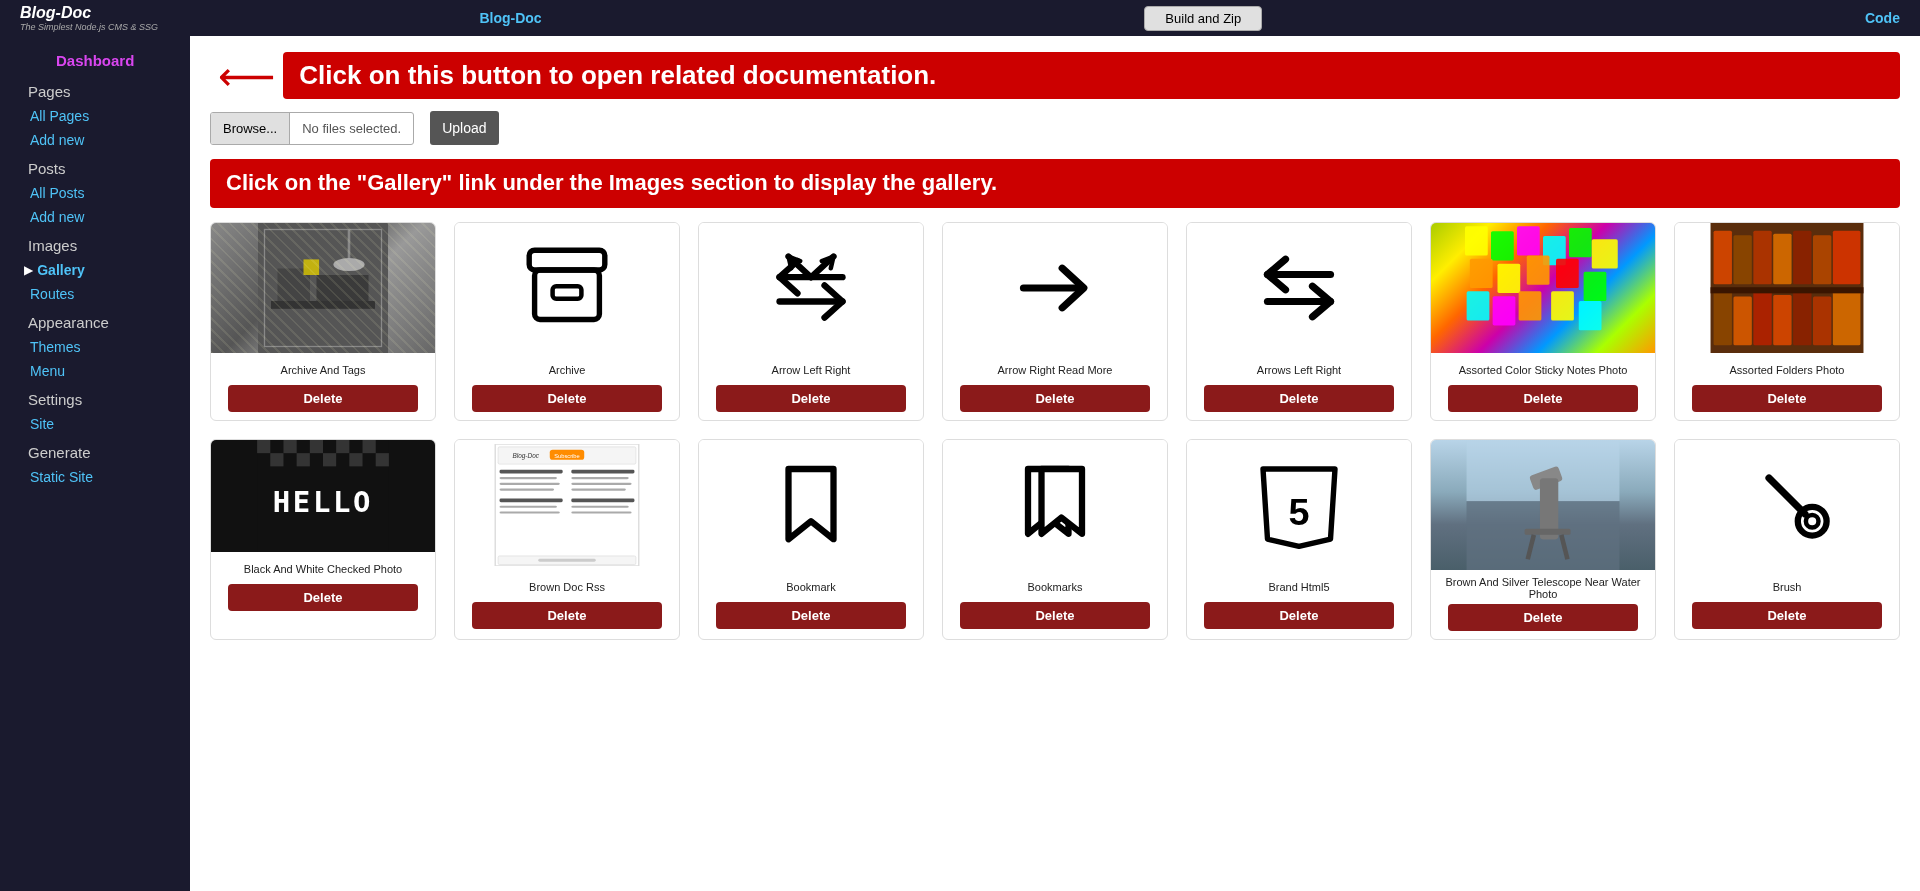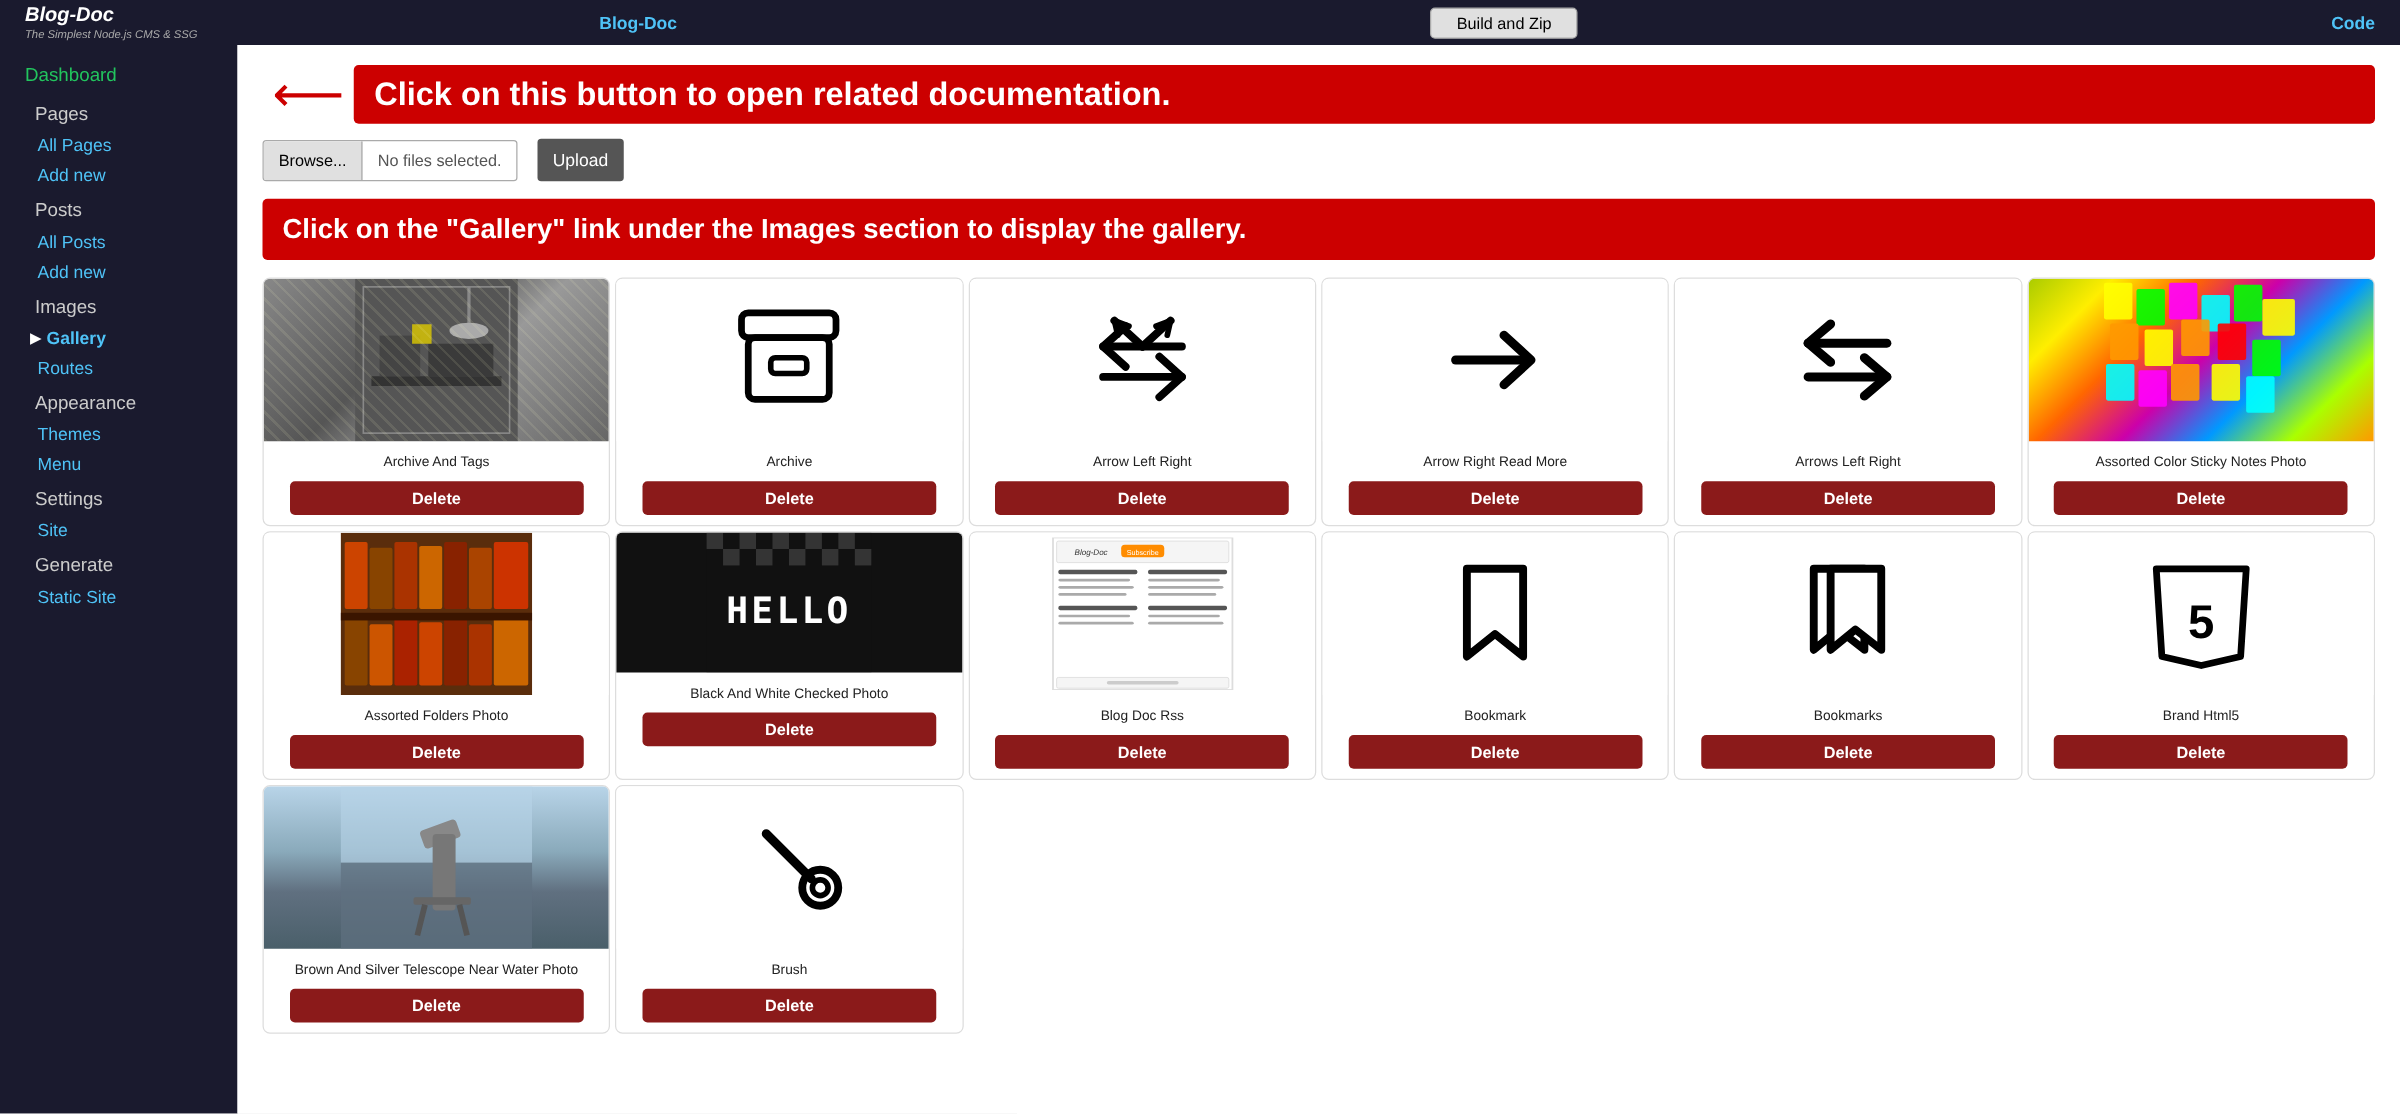--- a/index.html
+++ b/index.html
@@ -62,25 +62,26 @@
     }
     .sidebar-link {
       display: block;
       color: #4fc3f7;
       text-decoration: none;
       font-size: 14px;
       padding: 4px 30px;
     }
     .sidebar-dashboard {
       display: block;
-      color: #22c55e;
+      color: #d946ef;
       text-decoration: none;
       font-size: 15px;
-      font-weight: normal;
+      font-weight: bold;
       padding: 6px 20px;
+      margin-left: 36px;
     }
     .sidebar-gallery-item {
       display: flex;
       align-items: center;
       padding: 4px 20px 4px 24px;
     }
     .sidebar-gallery-item .arrow { color: white; margin-right: 4px; font-size: 12px; }
     .sidebar-gallery-item a { color: #4fc3f7; text-decoration: none; font-size: 14px; font-weight: bold; }
 
     
@@ -172,22 +173,22 @@
       font-weight: bold;
       padding: 10px 16px;
       border-radius: 4px;
       margin-bottom: 14px;
       line-height: 1.3;
     }
 
     
     .image-grid {
       display: grid;
-      grid-template-columns: repeat(6, 1fr);
-      gap: 4px;
+      grid-template-columns: repeat(7, 1fr);
+      gap: 18px;
     }
     .image-card {
       background: white;
       border: 1px solid #ddd;
       border-radius: 6px;
       overflow: hidden;
       display: flex;
       flex-direction: column;
       align-items: center;
     }
@@ -475,21 +476,21 @@
             <rect x="3" y="43" width="40" height="1.5" rx="1" fill="#aaa"></rect>
             <rect x="3" y="47" width="42" height="1.5" rx="1" fill="#aaa"></rect>
             <rect x="53" y="38" width="44" height="2.5" rx="1" fill="#555"></rect>
             <rect x="53" y="43" width="40" height="1.5" rx="1" fill="#aaa"></rect>
             <rect x="53" y="47" width="42" height="1.5" rx="1" fill="#aaa"></rect>
 
             <rect x="2" y="78" width="96" height="6" rx="1" fill="#f5f5f5" stroke="#ddd" stroke-width="0.5"></rect>
             <rect x="30" y="80" width="40" height="2" rx="1" fill="#ccc"></rect>
           </svg>
         </div>
-        <div class="card-title">Blog Doc Rss</div>
+        <div class="card-title">Brown Doc Rss</div>
         <button class="delete-btn">Delete</button>
       </div>
 
       <div class="image-card">
         <div class="icon-thumb">
           <svg viewBox="0 0 100 100" fill="none" xmlns="http://www.w3.org/2000/svg">
             <path d="M25 10 L75 10 L75 88 L50 68 L25 88 Z" stroke="black" stroke-width="7" stroke-linejoin="round"></path>
           </svg>
         </div>
         <div class="card-title">Bookmark</div>

